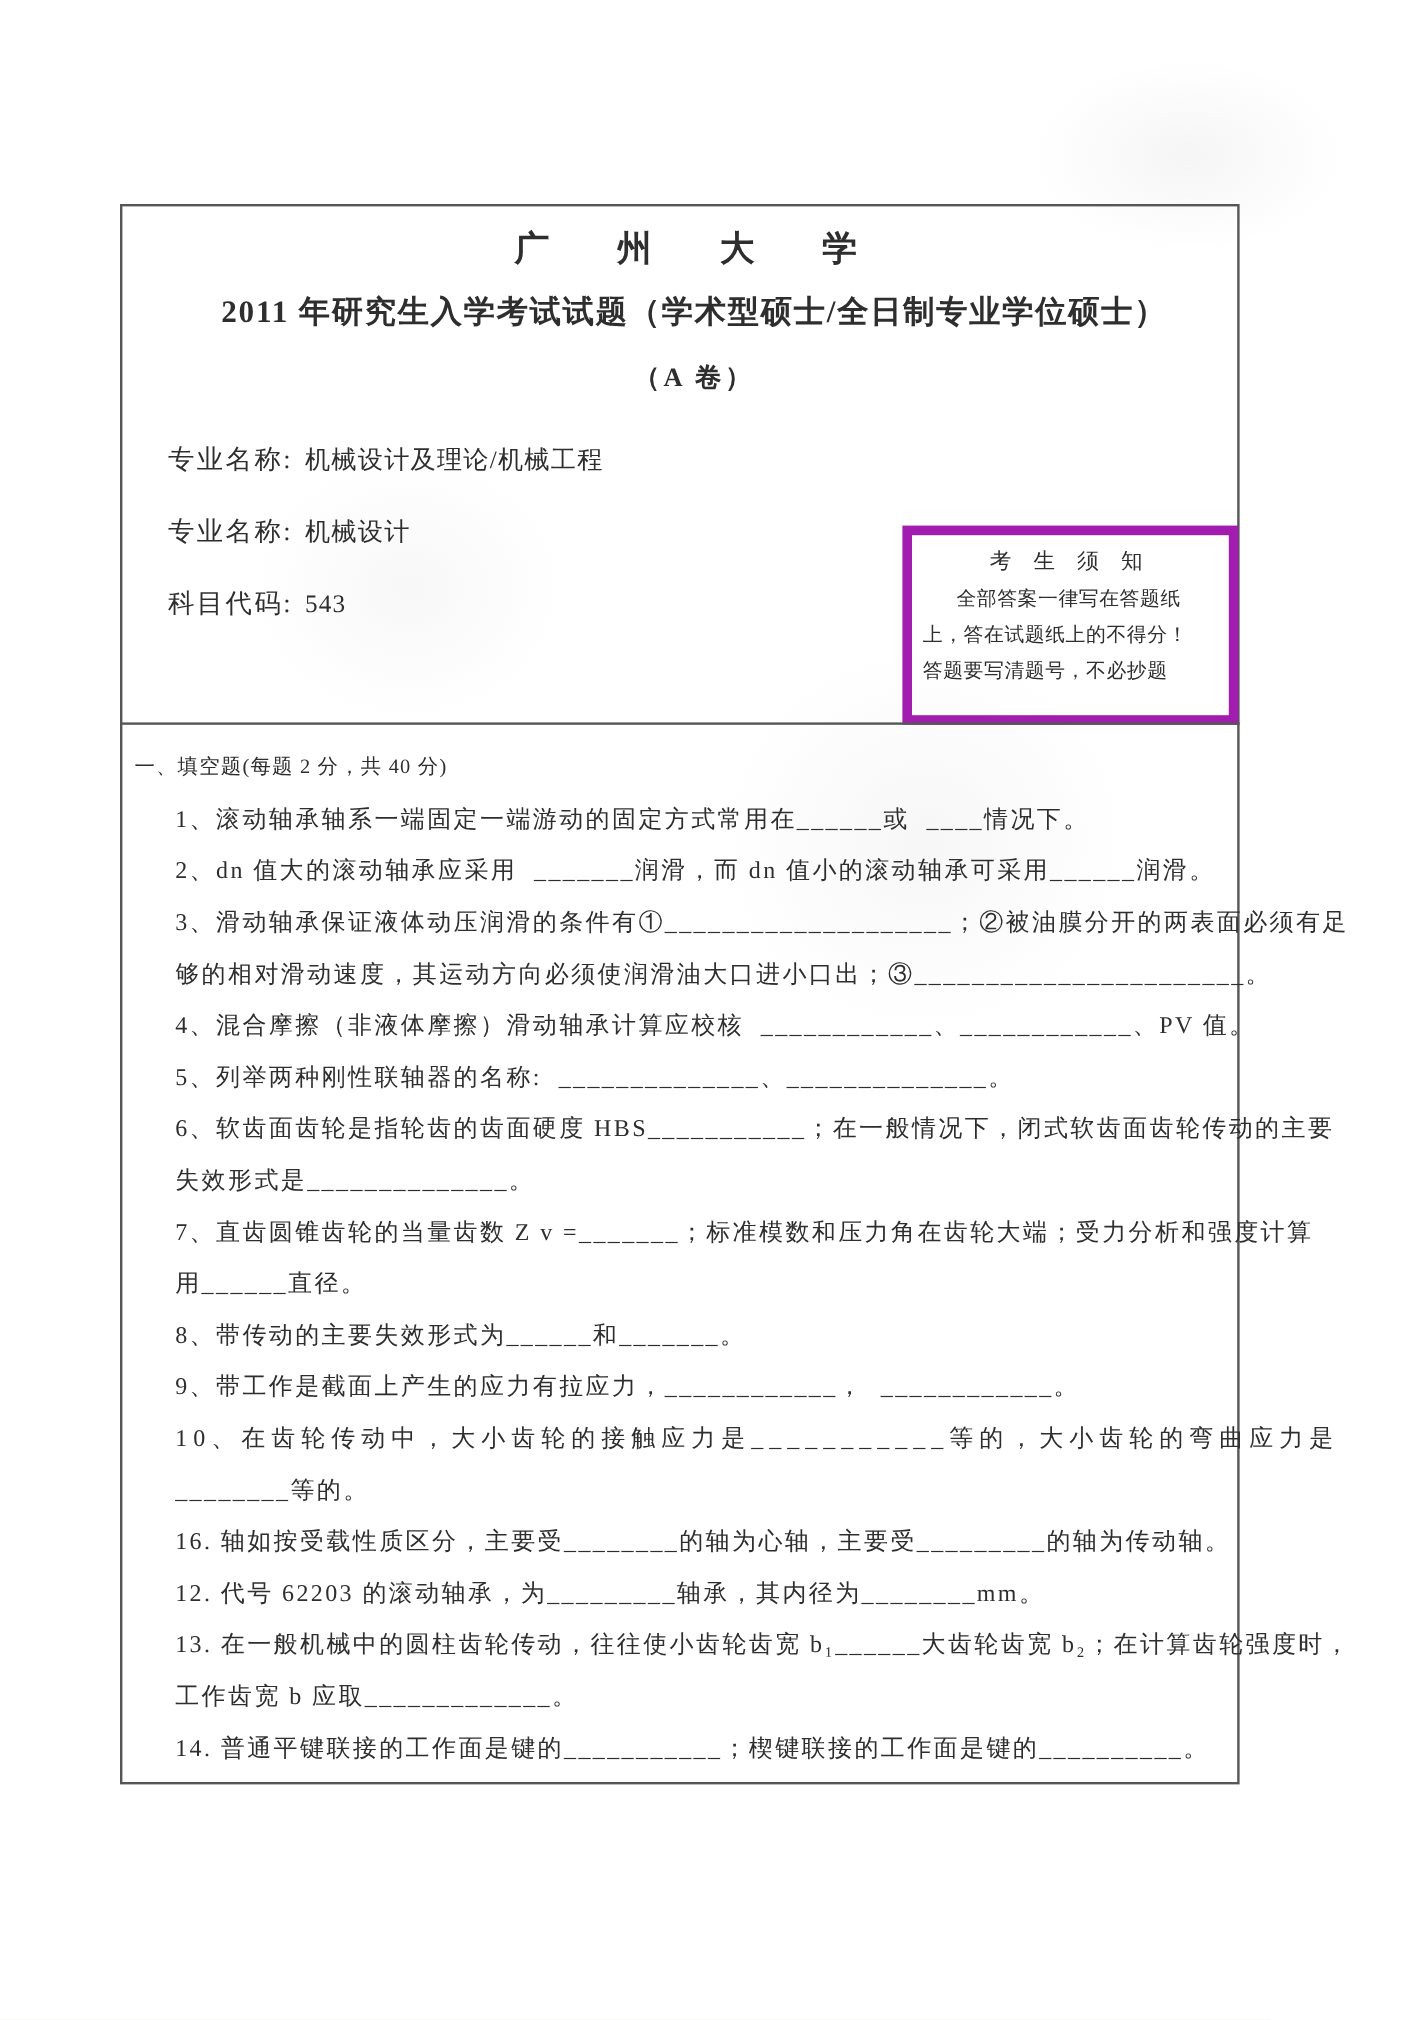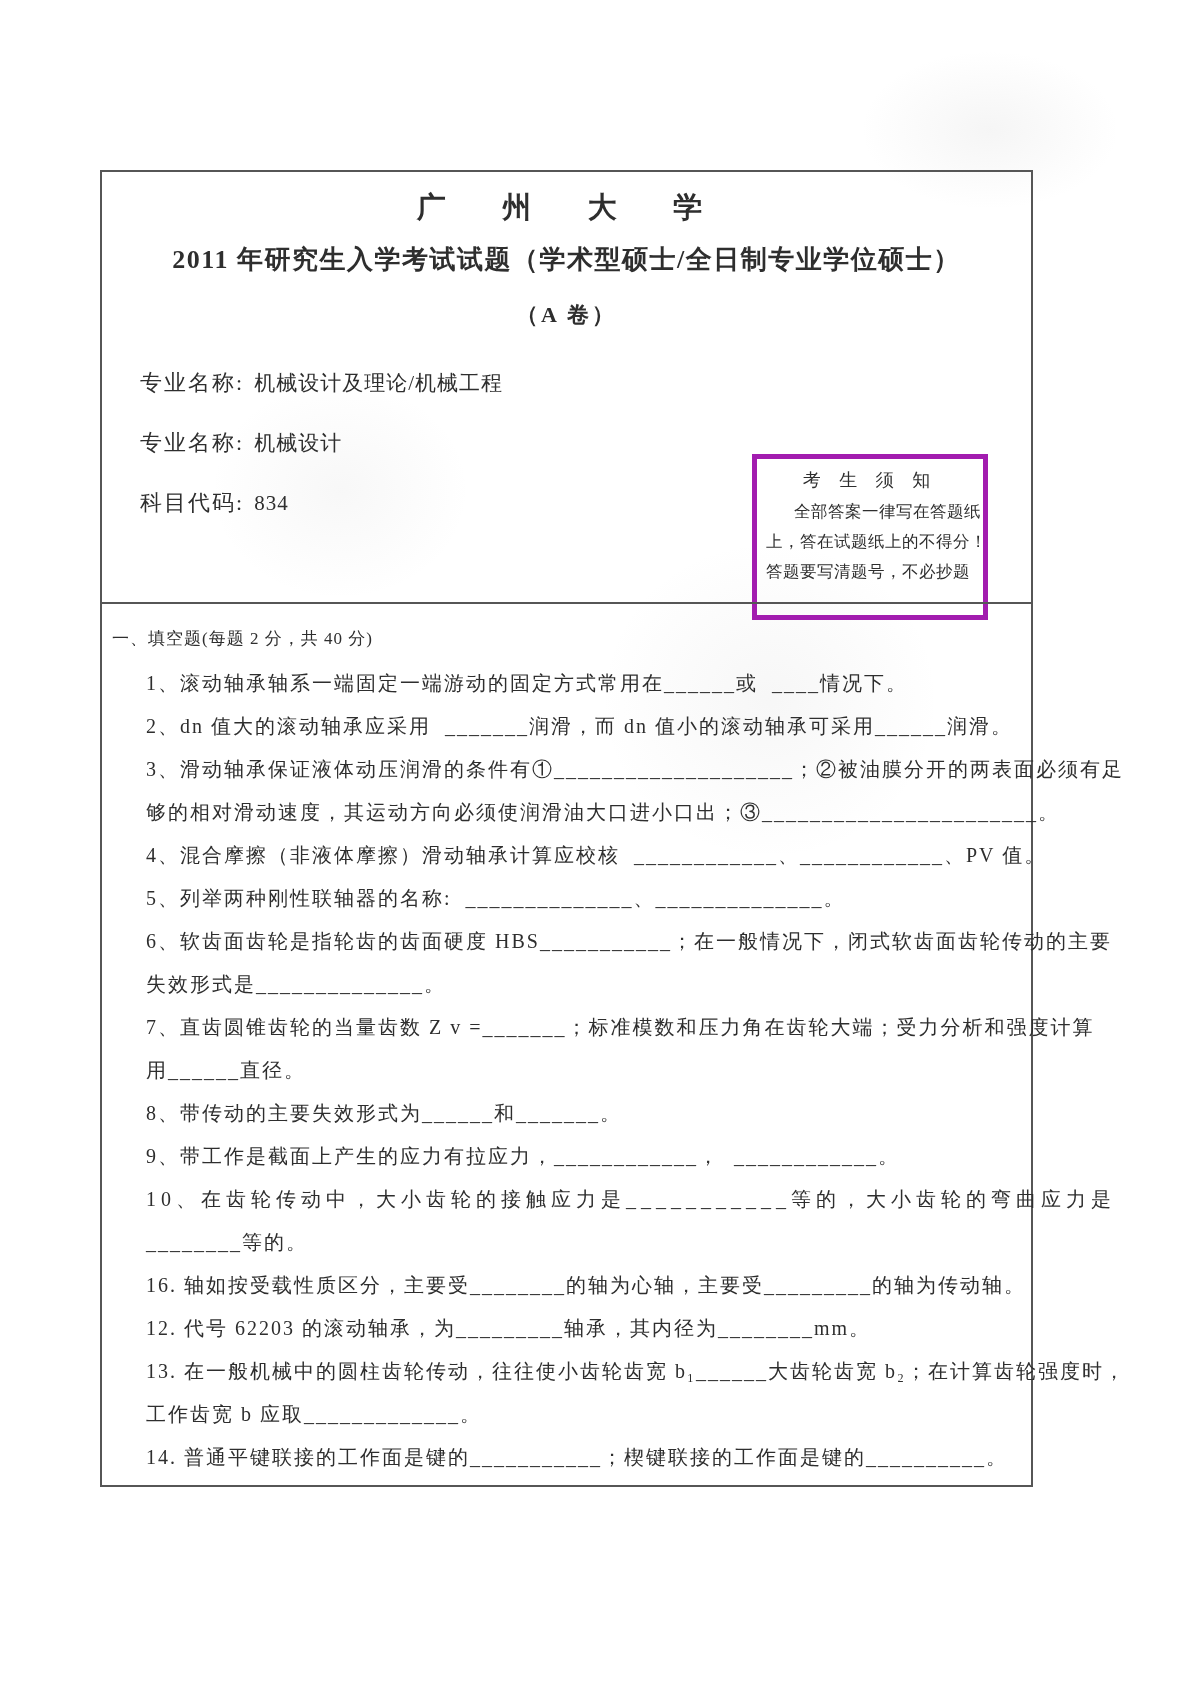--- a/index.html
+++ b/index.html
@@ -14,37 +14,37 @@
   }
   .frame {
     position: absolute;
     left: 100px;
     top: 170px;
     width: 933px;
     height: 1317px;
     border: 2px solid #565656;
     box-sizing: border-box;
   }
-  .hdr-line { position: absolute; left: 0; width: 100%; text-align: center; white-space: pre; }
+  .hdr-line { position: absolute; left: 0; width: 100%; text-align: center; white-space: pre; padding-left: 12px; }
   .hdr-university { top: 16px; font-size: 29px; letter-spacing: 14px; font-weight: bold; }
   .hdr-title { top: 70px; font-size: 26px; letter-spacing: 1.5px; font-weight: bold; }
   .hdr-variant { top: 128px; font-size: 22px; letter-spacing: 3px; font-weight: bold; }
   .field-row { position: absolute; left: 14px; white-space: pre; }
   .field-row .lbl { font-size: 22px; letter-spacing: 2px; }
   .field-row .val { font-size: 21px; letter-spacing: 1px; margin-left: 10px; }
   .fr-0 { top: 178px; }
   .fr-1 { top: 238px; }
   .fr-2 { top: 298px; }
   .notice {
     position: absolute;
     left: 650px;
-    top: 282px;
-    width: 236px;
+    top: 266px;
+    width: 280px;
     height: 166px;
-    border: 5px solid #a21caf;
+    border: 8px solid #a21caf;
     box-sizing: border-box;
   }
   .notice-title { margin-top: 9px; text-align: center; font-size: 18px; letter-spacing: 7px; white-space: pre; }
   .notice-body { margin-top: 5px; padding: 0 9px; }
   .notice-ln { font-size: 16.5px; line-height: 30px; letter-spacing: 0.5px; white-space: pre; }
   .notice-ln.indent { padding-left: 28px; }
   .header-sep {
     position: absolute;
     left: -2px; right: -2px; top: 430px;
     border-top: 2px solid #565656;
@@ -98,21 +98,21 @@
 
     <div class="hdr-line hdr-variant">（A 卷）</div>
 
     <div class="field-row fr-0">
       <span class="lbl">专业名称:</span><span class="val">机械设计及理论/机械工程</span>
     </div>
     <div class="field-row fr-1">
       <span class="lbl">专业名称:</span><span class="val">机械设计</span>
     </div>
     <div class="field-row fr-2">
-      <span class="lbl">科目代码:</span><span class="val">834</span>
+      <span class="lbl">科目代码:</span><span class="val">543</span>
     </div>
 
     <div class="notice">
       <div class="notice-title">考 生 须 知</div>
       <div class="notice-body">
         <div class="notice-ln indent">全部答案一律写在答题纸</div>
         <div class="notice-ln">上，答在试题纸上的不得分！</div>
         <div class="notice-ln">答题要写清题号，不必抄题</div>
       </div>
     </div>

